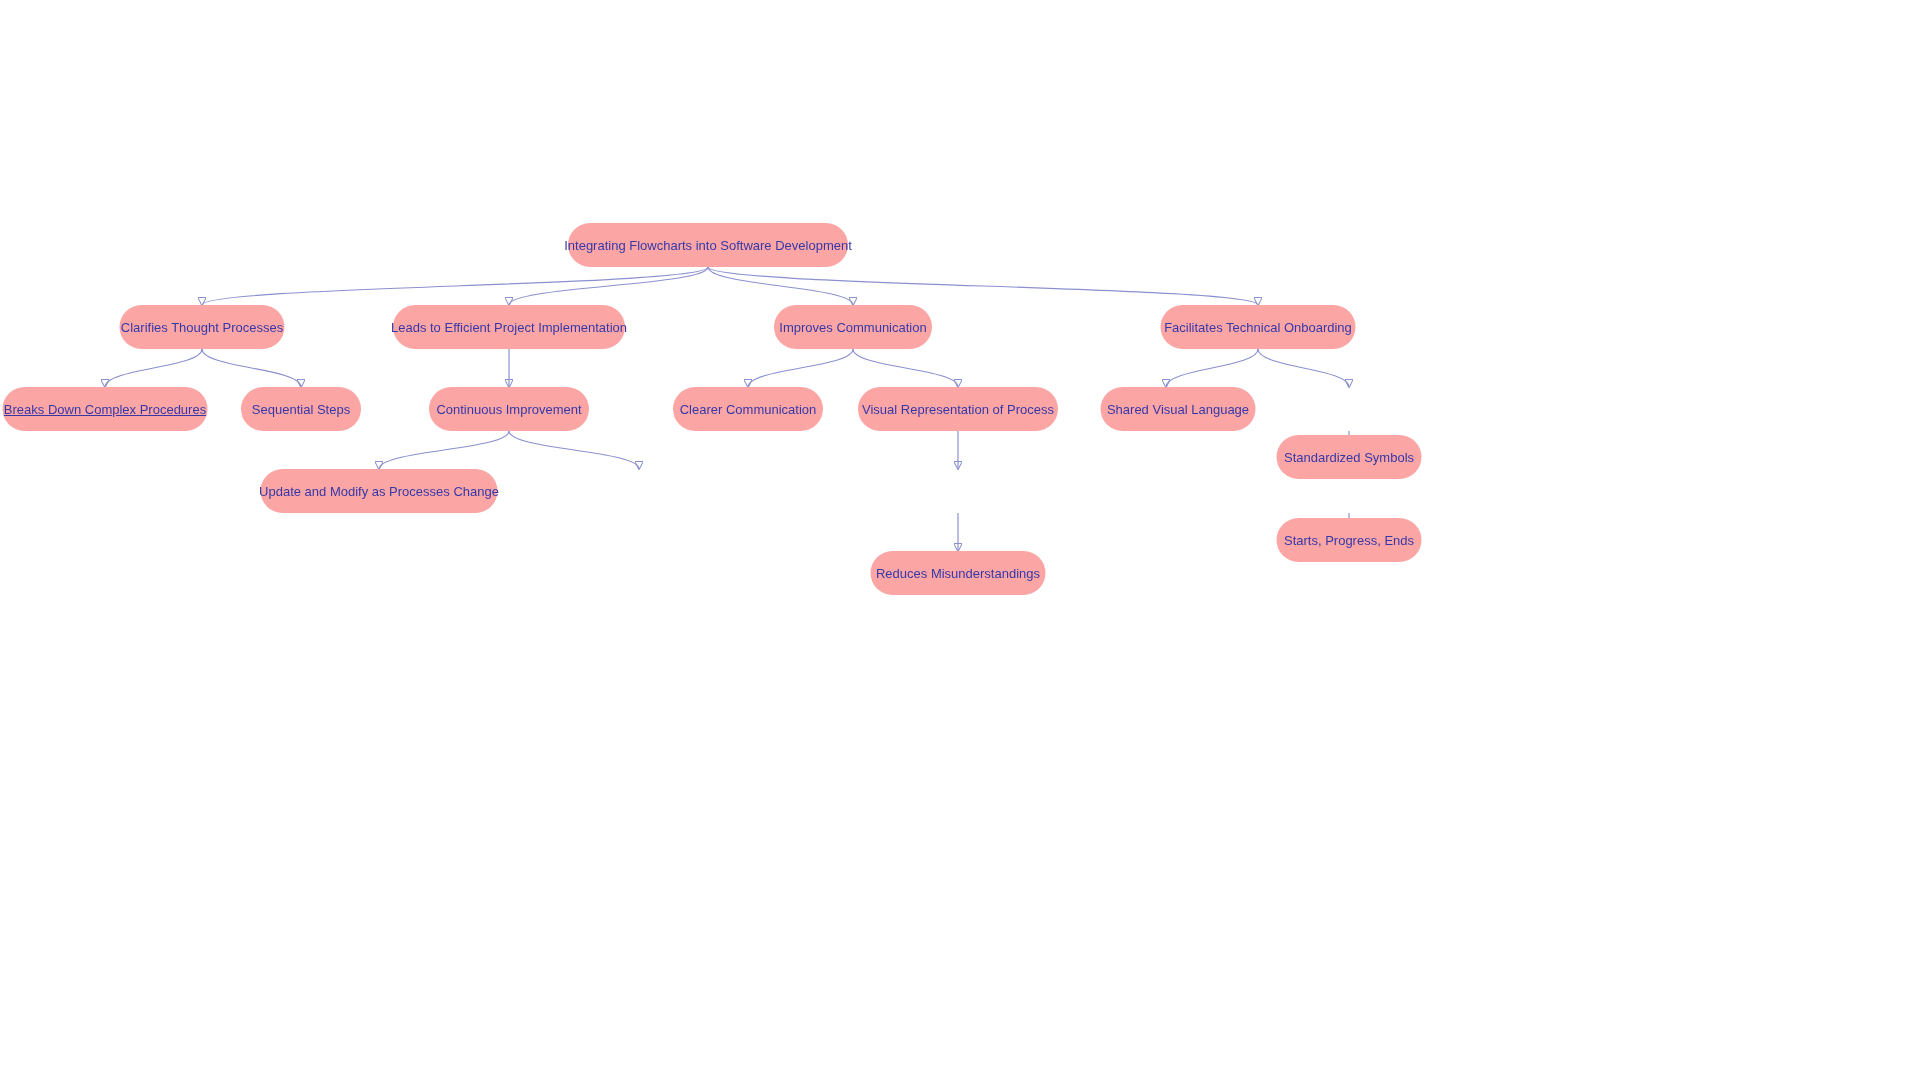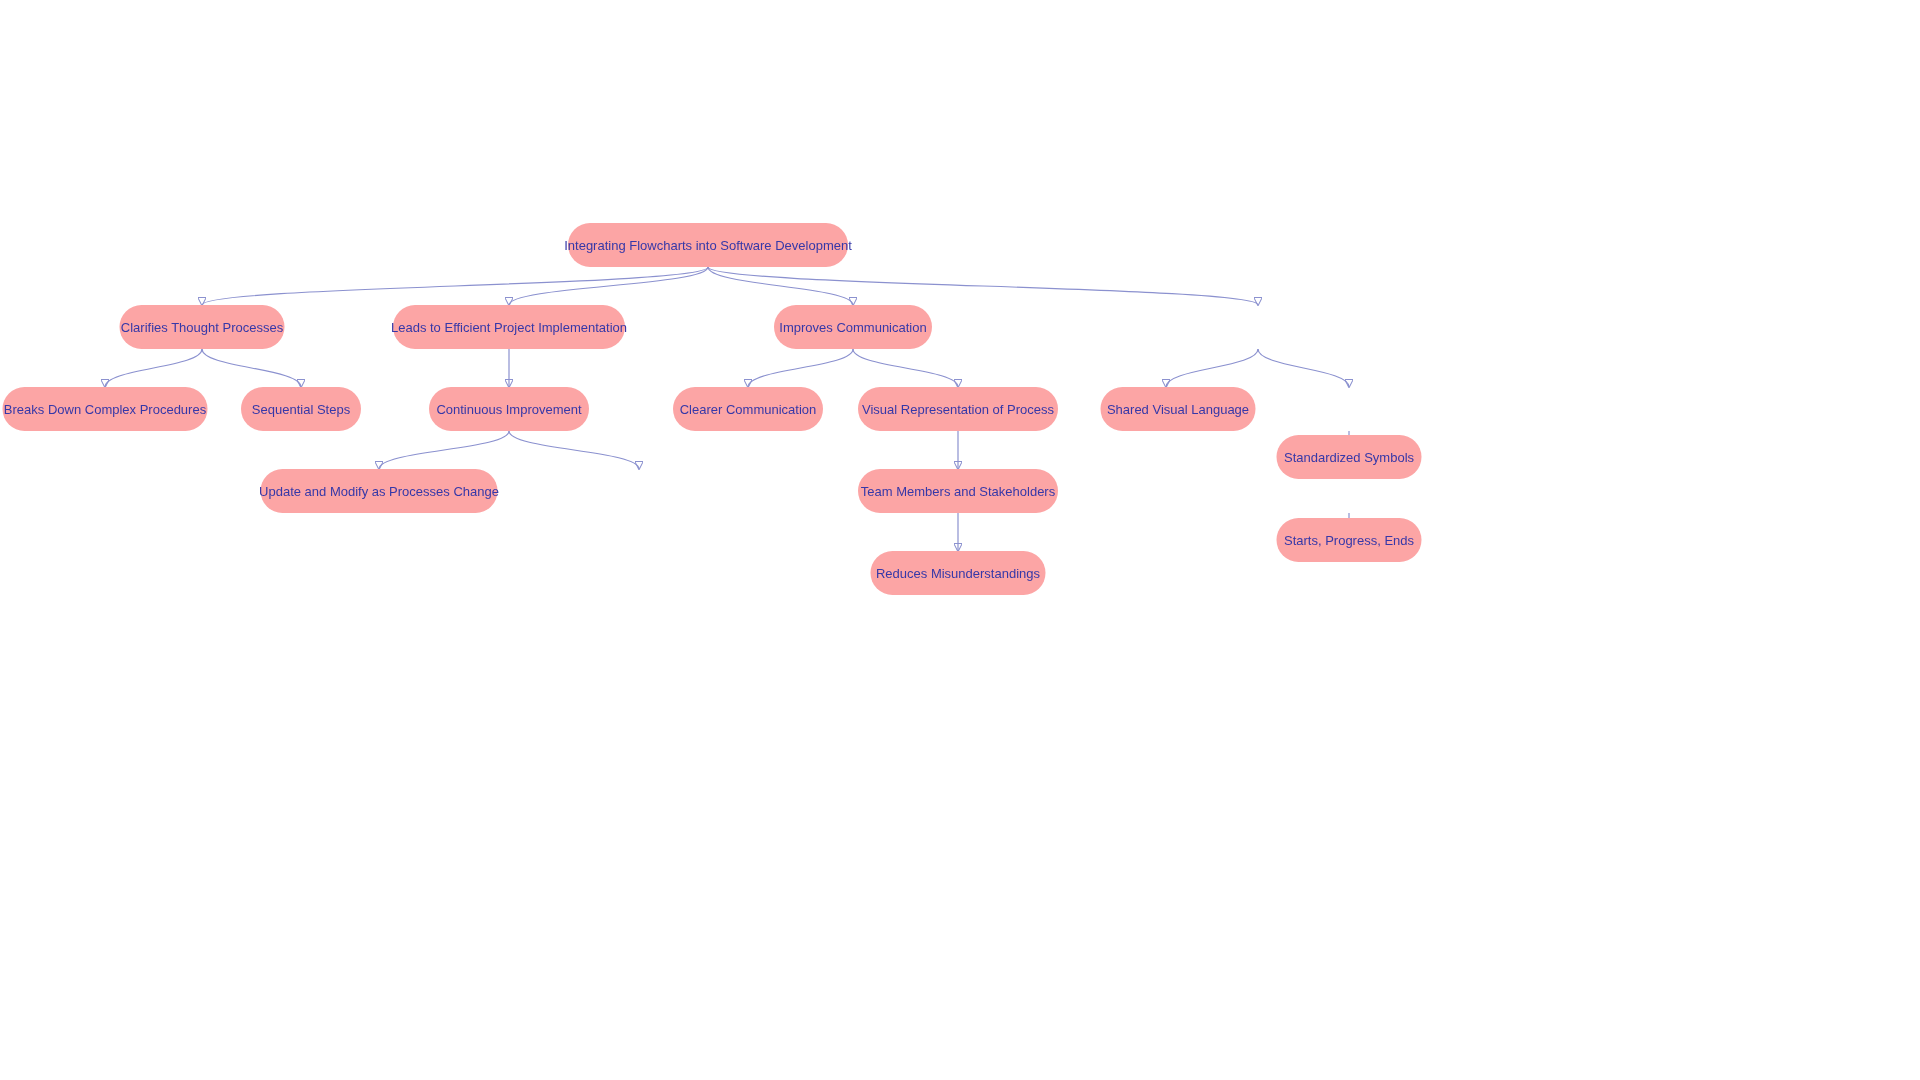--- a/index.html
+++ b/index.html
@@ -73,27 +73,27 @@
         <path d="M 958 513 L 958 551" marker-end="url(#arrow)"></path>
         <path d="M 1258 349 C 1258 368, 1166 368, 1166 387" marker-end="url(#arrow)"></path>
         <path d="M 1258 349 C 1258 368, 1349 368, 1349 387" marker-end="url(#arrow)"></path>
         <path d="M 1349 431 L 1349 469" marker-end="url(#arrow)"></path>
         <path d="M 1349 513 L 1349 551" marker-end="url(#arrow)"></path>
       </g>
   </svg>
 
   <div class="node" style="left: 708px; top: 245px; width: 280px;">Integrating Flowcharts into Software Development</div>
   <div class="node" style="left: 202px; top: 327px; width: 165px;">Clarifies Thought Processes</div>
-  <div class="node" style="left: 105px; top: 409px; width: 205px;">Breaks Down Complex Procedures</div>
+  <div class="node" style="left: 105px; top: 409px; width: 205px; text-decoration: underline;">Breaks Down Complex Procedures</div>
   <div class="node" style="left: 301px; top: 409px; width: 120px;">Sequential Steps</div>
   <div class="node" style="left: 509px; top: 327px; width: 232px;">Leads to Efficient Project Implementation</div>
   <div class="node" style="left: 509px; top: 409px; width: 160px;">Continuous Improvement</div>
   <div class="node" style="left: 379px; top: 491px; width: 237px;">Update and Modify as Processes Change</div>
   <div class="node" style="left: 853px; top: 327px; width: 158px;">Improves Communication</div>
   <div class="node" style="left: 748px; top: 409px; width: 150px;">Clearer Communication</div>
   <div class="node" style="left: 958px; top: 409px; width: 200px;">Visual Representation of Process</div>
-  <div class="node" style="left: 958px; top: 491px; width: 200px;">Team Members and Stakeholders</div>
   <div class="node" style="left: 958px; top: 573px; width: 175px;">Reduces Misunderstandings</div>
+  <div class="node" style="left: 1258px; top: 327px; width: 195px;">Facilitates Technical Onboarding</div>
   <div class="node" style="left: 1178px; top: 409px; width: 155px;">Shared Visual Language</div>
   <div class="node" style="left: 1349px; top: 409px; width: 145px; margin-top: 48px;">Standardized Symbols</div>
   <div class="node" style="left: 1349px; top: 540px; width: 145px;">Starts, Progress, Ends</div>
 
 </div>
 
 </body></html>

